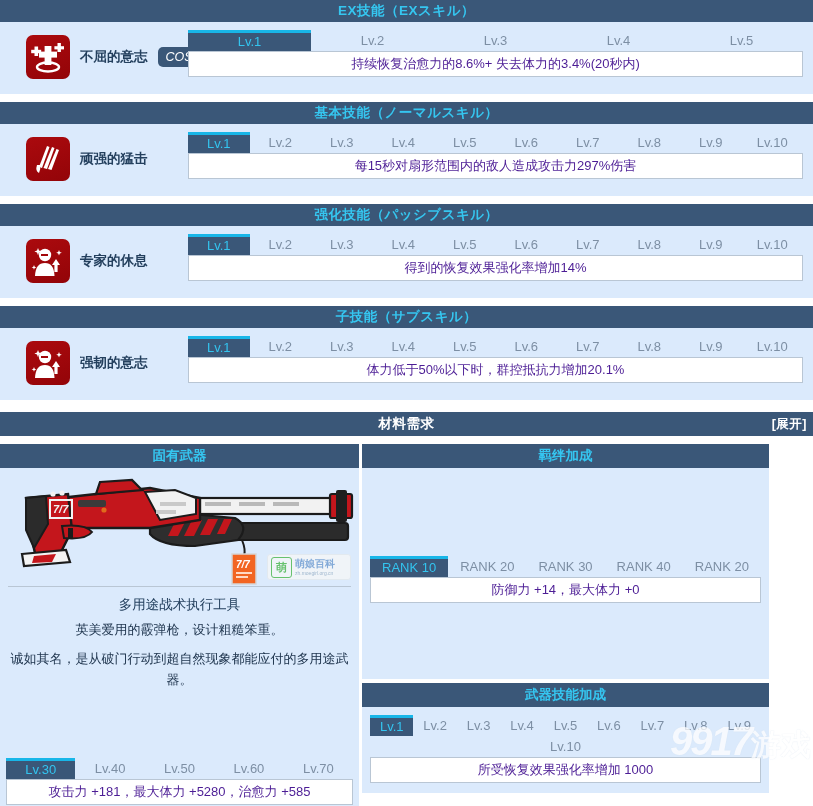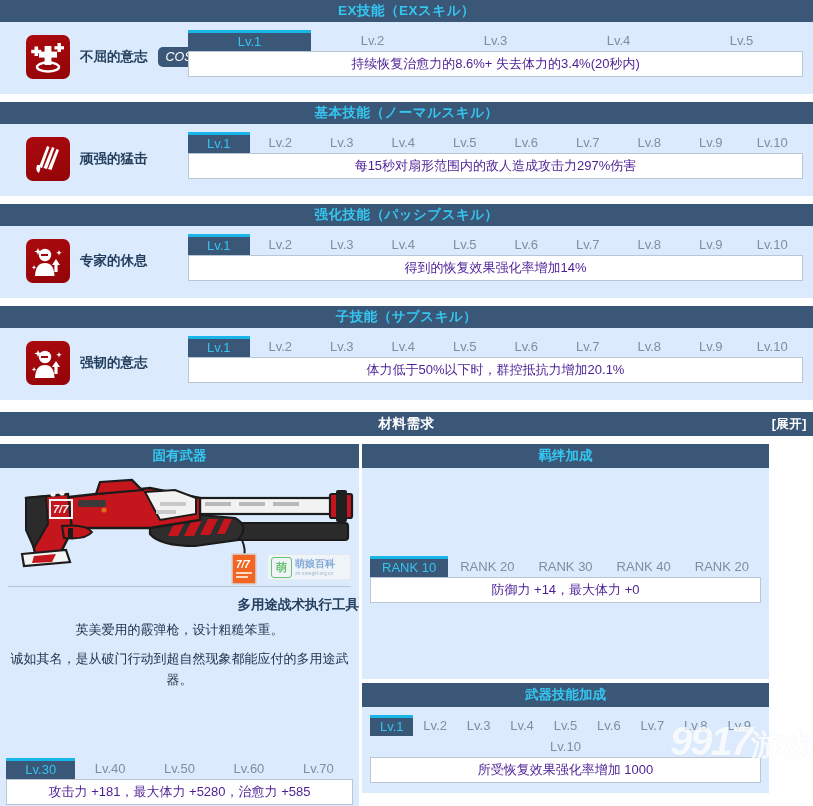--- a/index.html
+++ b/index.html
@@ -136,21 +136,21 @@
   .wm-a{
     width:19px;height:19px;border:1.6px solid #5fbf63;border-radius:3px;color:#5fbf63;
     font-size:11px;font-weight:bold;display:flex;align-items:center;justify-content:center;
   }
   .wm-b{margin-left:3px;line-height:1;}
   .wm-b .t1{font-size:10px;color:#7da6d6;font-weight:bold;letter-spacing:0;}
   .wm-b .t2{font-size:5px;color:#9bb4cc;margin-top:2px;}
 
   .hr{height:1px;background:#b9c6d4;margin:0 8px;}
   .wname{
-    text-align:right;font-weight:bold;font-size:13.5px;color:#24405e;padding:9px 0 5px 0;
+    text-align:center;font-weight:normal;font-size:13.5px;color:#24405e;padding:9px 0 5px 0;
   }
   .wdesc{
     text-align:center;font-size:13px;color:#20364f;line-height:21px;padding:0 6px 8px 6px;
   }
   .pad{padding:8px 6px 10px 6px;}
   .pad-r{padding:8px 8px 10px 8px;}
   .spacer-l{height:52px;background:#dbeafc;}
   .rank-space-top{height:80px;background:#dbeafc;}
   .rank-space-bot{height:66px;background:#dbeafc;}
   .divider-white{height:4px;background:#ffffff;}

